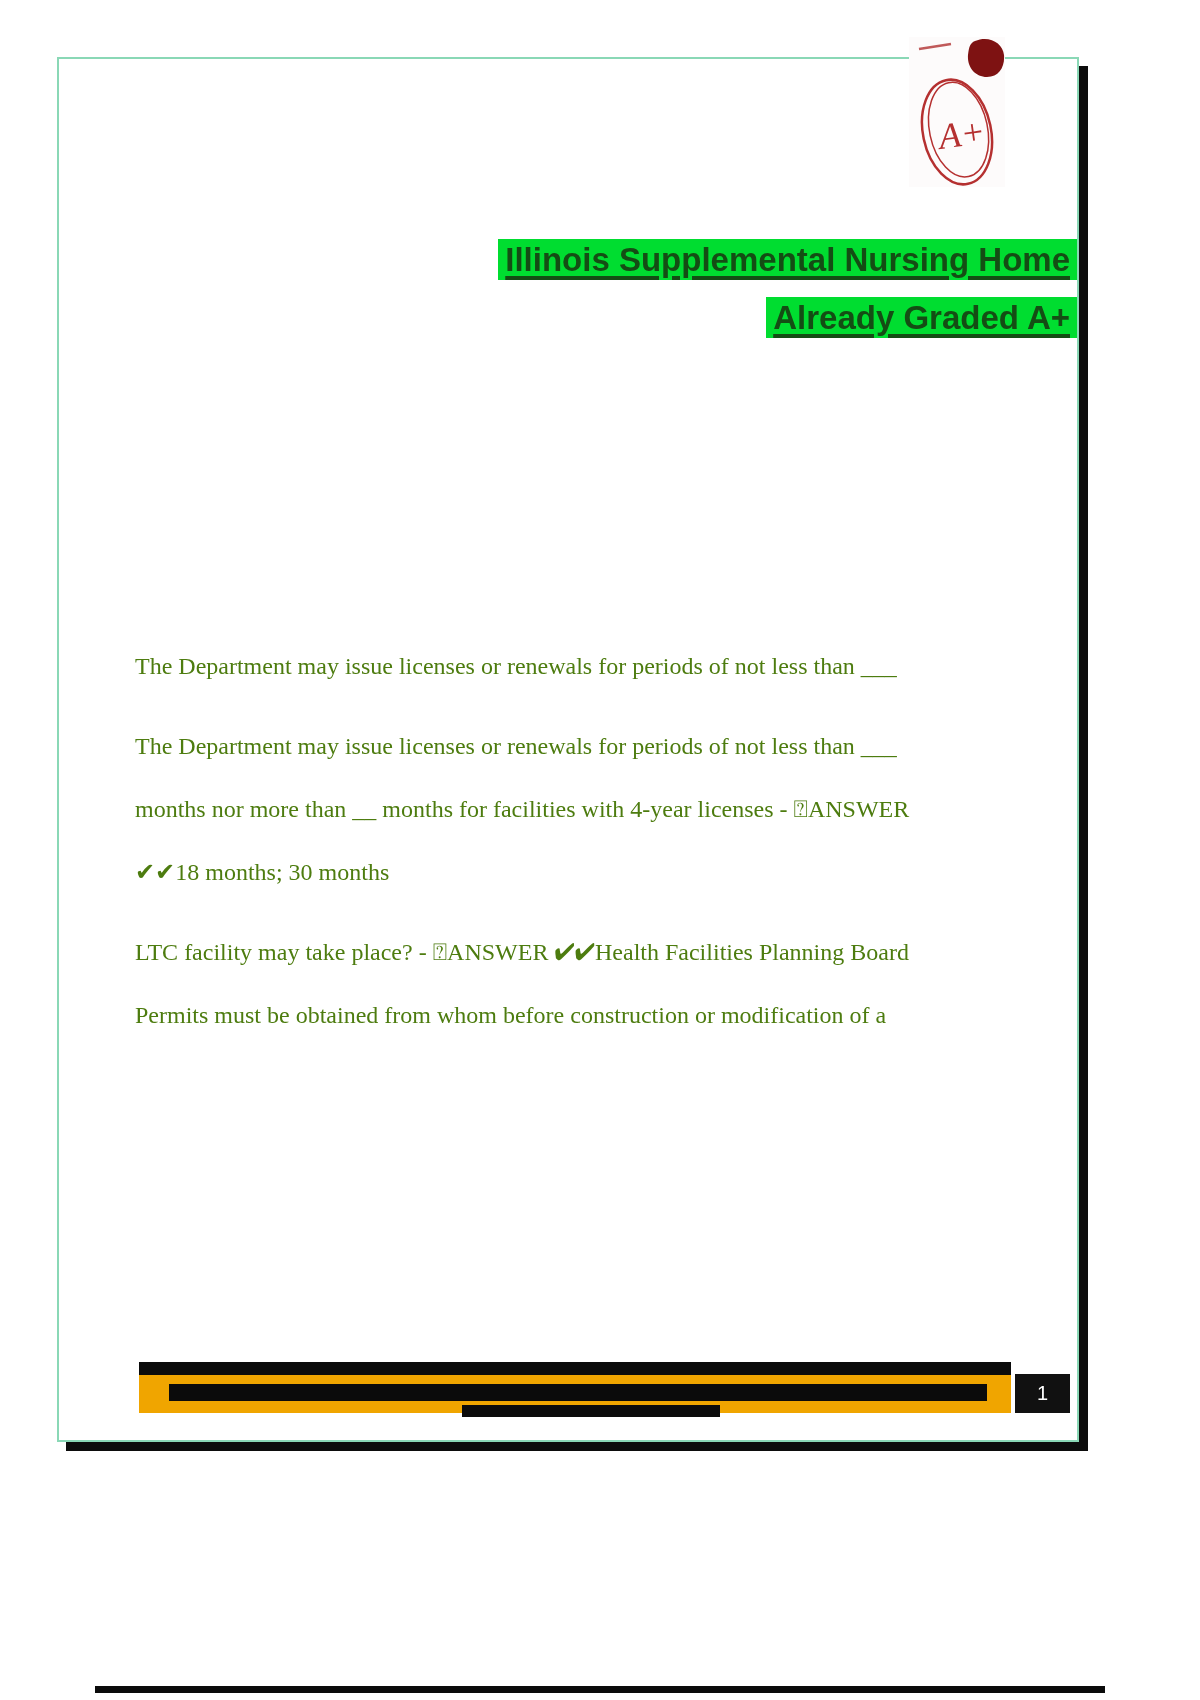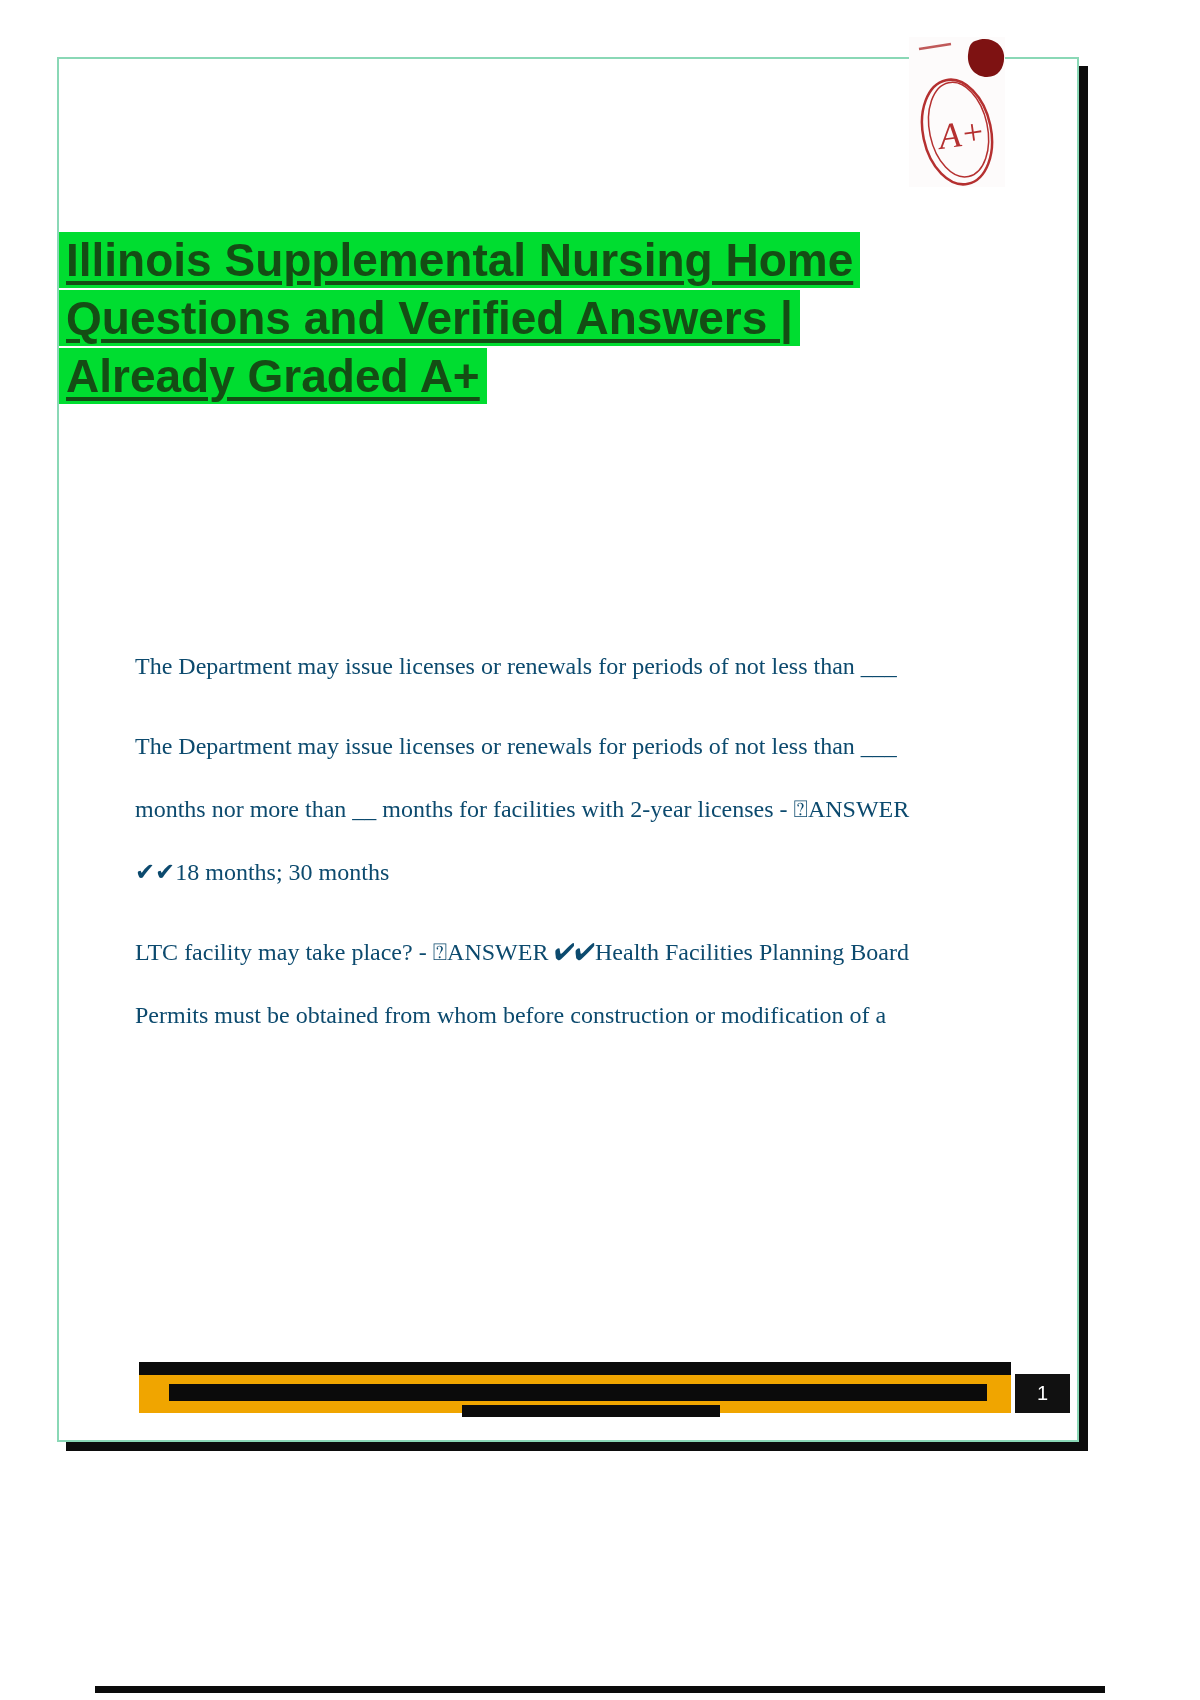--- a/index.html
+++ b/index.html
@@ -22,44 +22,44 @@
     width: 96px; height: 150px;
     background: #fdfbfb;
   }
   .logo svg { width: 100%; height: 100%; display: block; }
 
   
   .title {
     position: absolute;
     top: 172px; left: 0;
     width: 100%;
-    text-align: left;
+    text-align: right;
     font-family: "Liberation Sans", "DejaVu Sans", sans-serif;
     font-weight: bold;
-    font-size: 46px;
+    font-size: 33px;
     line-height: 58px;
     color: #144d14;
   }
   .title-line { display: block; }
   .hl {
     background: #00dd30;
     padding: 2px 7px;
     text-decoration: underline;
     text-decoration-thickness: 4px;
     text-underline-offset: 5px;
   }
 
   
   .body-text {
     position: absolute;
     top: 576px; left: 76px;
     width: 880px;
     font-size: 24px;
     line-height: 63px;
-    color: #0c4a6e;
+    color: #4d7c0f;
   }
   .body-text p { margin: 0 0 17px 0; }
   .bline { display: block; white-space: nowrap; }
 
   
   .footer-bar-top {
     position: absolute;
     left: 80px; top: 1303px;
     width: 872px; height: 13px;
     background: #0b0b0b;
@@ -114,31 +114,30 @@
       <g transform="rotate(-12 48 95)">
         <ellipse cx="48" cy="95" rx="34" ry="53" fill="none" stroke="#b53030" stroke-width="2.5"></ellipse>
         <ellipse cx="50" cy="93" rx="29" ry="48" fill="none" stroke="#b53030" stroke-width="1.5"></ellipse>
       </g>
       <text x="30" y="110" font-size="36" fill="#b53030" font-family="Liberation Serif, serif" font-style="italic" transform="rotate(-8 45 100)">A+</text>
     </svg>
   </div>
 
   <h1 class="title">
     <span class="title-line"><span class="hl">Illinois Supplemental Nursing Home</span></span>
-    <span class="title-line"><span class="hl">Questions and Verified Answers |</span></span>
     <span class="title-line"><span class="hl">Already Graded A+</span></span>
   </h1>
 
   <div class="body-text">
     <p>
       <span class="bline">The Department may issue licenses or renewals for periods of not less than ___</span>
     </p>
     <p>
       <span class="bline">The Department may issue licenses or renewals for periods of not less than ___</span>
-      <span class="bline">months nor more than __ months for facilities with 2-year licenses - ⍰ANSWER</span>
+      <span class="bline">months nor more than __ months for facilities with 4-year licenses - ⍰ANSWER</span>
       <span class="bline">✔✔18 months; 30 months</span>
     </p>
     <p>
       <span class="bline">LTC facility may take place? - ⍰ANSWER ✔✔Health Facilities Planning Board</span>
       <span class="bline">Permits must be obtained from whom before construction or modification of a</span>
     </p>
   </div>
 
   <div class="footer-bar-top"></div>
   <div class="footer-bar-yellow">

